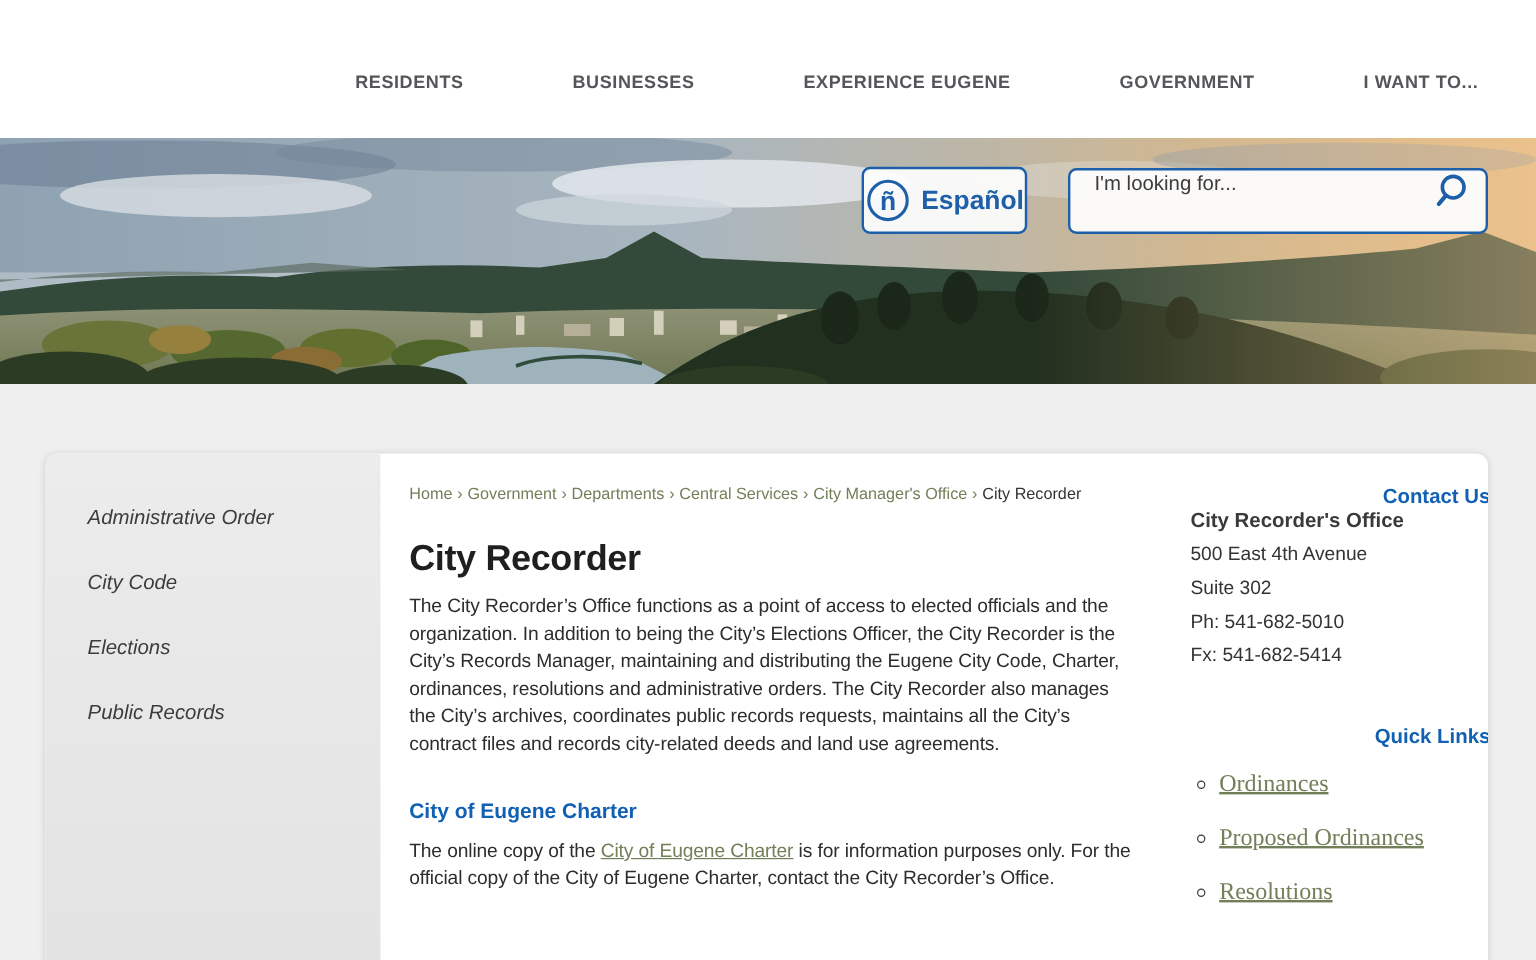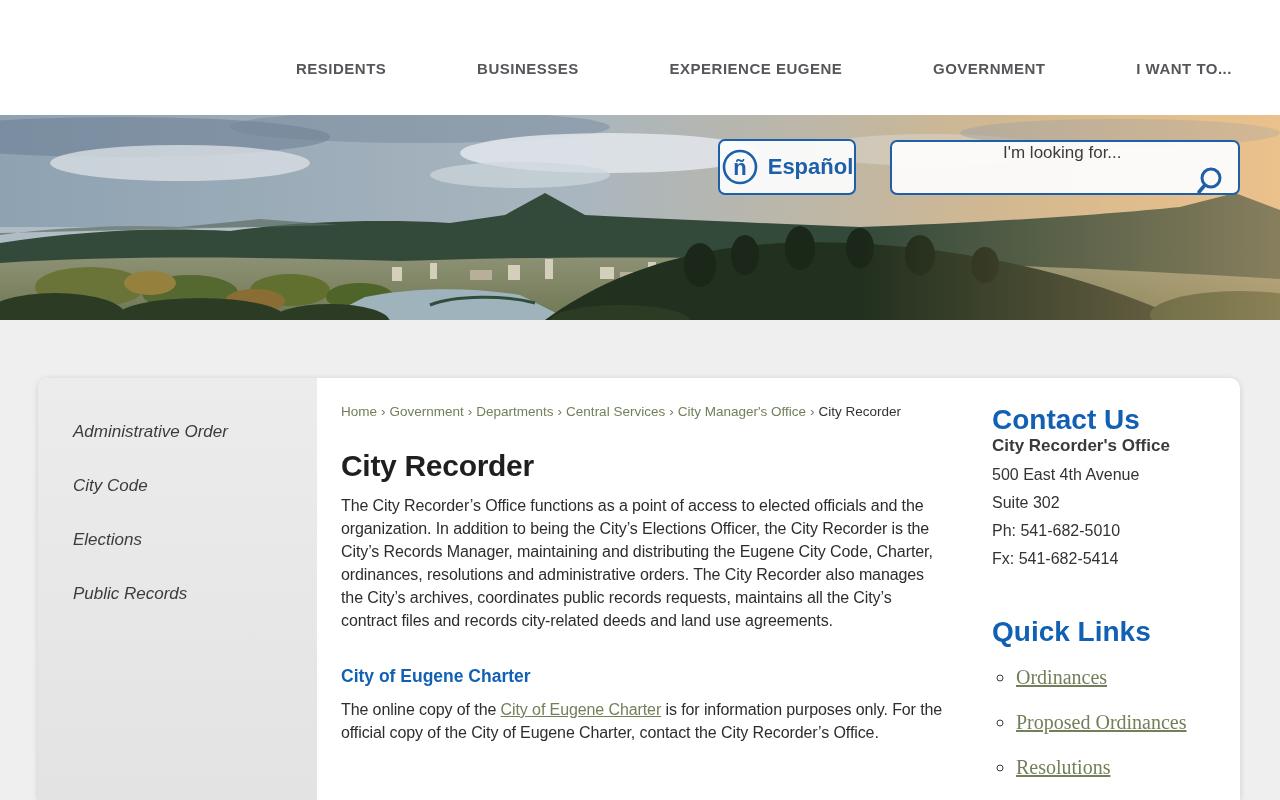--- a/index.html
+++ b/index.html
@@ -15,21 +15,21 @@
 
   
   .hero { position:absolute; top:115px; left:0; width:1280px; height:205px; overflow:hidden; }
   .hero svg.art { position:absolute; top:0; left:0; }
   .espanol-btn { position:absolute; left:718px; top:24px; width:138px; height:56px;
     border:2px solid #1d5fa9; border-radius:7px; background:rgba(252,253,253,0.93);
     display:flex; align-items:center; justify-content:center; gap:9px; cursor:pointer; }
   .espanol-label { color:#1d5fa9; font-size:22px; font-weight:bold; }
   .searchbox { position:absolute; left:890px; top:25px; width:350px; height:55px;
     border:2px solid #1d5fa9; border-radius:7px; background:rgba(252,252,252,0.96);
-    display:flex; align-items:flex-end; padding:0 12px 0 18px;flex-direction:column; }
+    display:flex; align-items:flex-start; padding:0 12px 0 18px; }
   .searchbox input { flex:1; border:none; outline:none; background:transparent;
     font-family:"Liberation Sans", sans-serif; font-size:17px; color:#3c3c3c; }
   .searchbox input::placeholder { color:#3c3c3c; opacity:1; }
   .search-btn { border:none; background:transparent; padding:0; cursor:pointer; line-height:0; }
 
   
   .card { position:absolute; left:38px; top:378px; width:1202px; height:422px;
     background:#ffffff; border-radius:10px 10px 0 0; box-shadow:0 1px 6px rgba(0,0,0,.14);
     display:flex; overflow:hidden; }
   .sidebar { width:279px; flex:0 0 279px; background:linear-gradient(180deg,#ececec 0%,#e3e3e3 100%);
@@ -44,21 +44,21 @@
   .breadcrumb a { color:#72805a; text-decoration:none; cursor:pointer; }
   .crumb-sep { color:#72805a; margin:0 4px; }
   .crumb-current { color:#333333; }
 
   h1.page-title { font-size:30px; font-weight:bold; color:#1f1f1f; margin:30px 0 0; letter-spacing:-.3px; }
   h2.blue { color:#1160b4; font-size:21px; font-weight:bold; margin:29px 0 0; }
   .body-text { font-size:16px; line-height:23px; color:#2d2d2d; margin:11px 0 0; letter-spacing:-.1px; }
   h3.blue { color:#1160b4; font-size:17.5px; font-weight:bold; margin:34px 0 0; }
   a.olive { color:#72805a; text-decoration:underline; cursor:pointer; }
 
-  h2.aside-h { color:#1160b4; font-size:28px; font-weight:bold; margin:0; }
+  h2.aside-h { color:#1160b4; font-size:17px; font-weight:bold; margin:0;text-align:right; }
   .office-name { font-size:17px; font-weight:bold; color:#3a3a3a; }
   .addr-line { font-size:16px; color:#333333; margin-top:10px; line-height:18px; }
   h2.quick { margin-top:48px; }
   ul.quick-list { list-style:circle; margin:18px 0 0; padding:0 0 0 24px; }
   ul.quick-list li { color:#3a3a3a; margin-bottom:22px; font-size:20px;font-family:Liberation Serif, serif; }
   ul.quick-list a { color:#72805a; text-decoration:underline; cursor:pointer; }
 </style>
 </head>
 <body>
 

